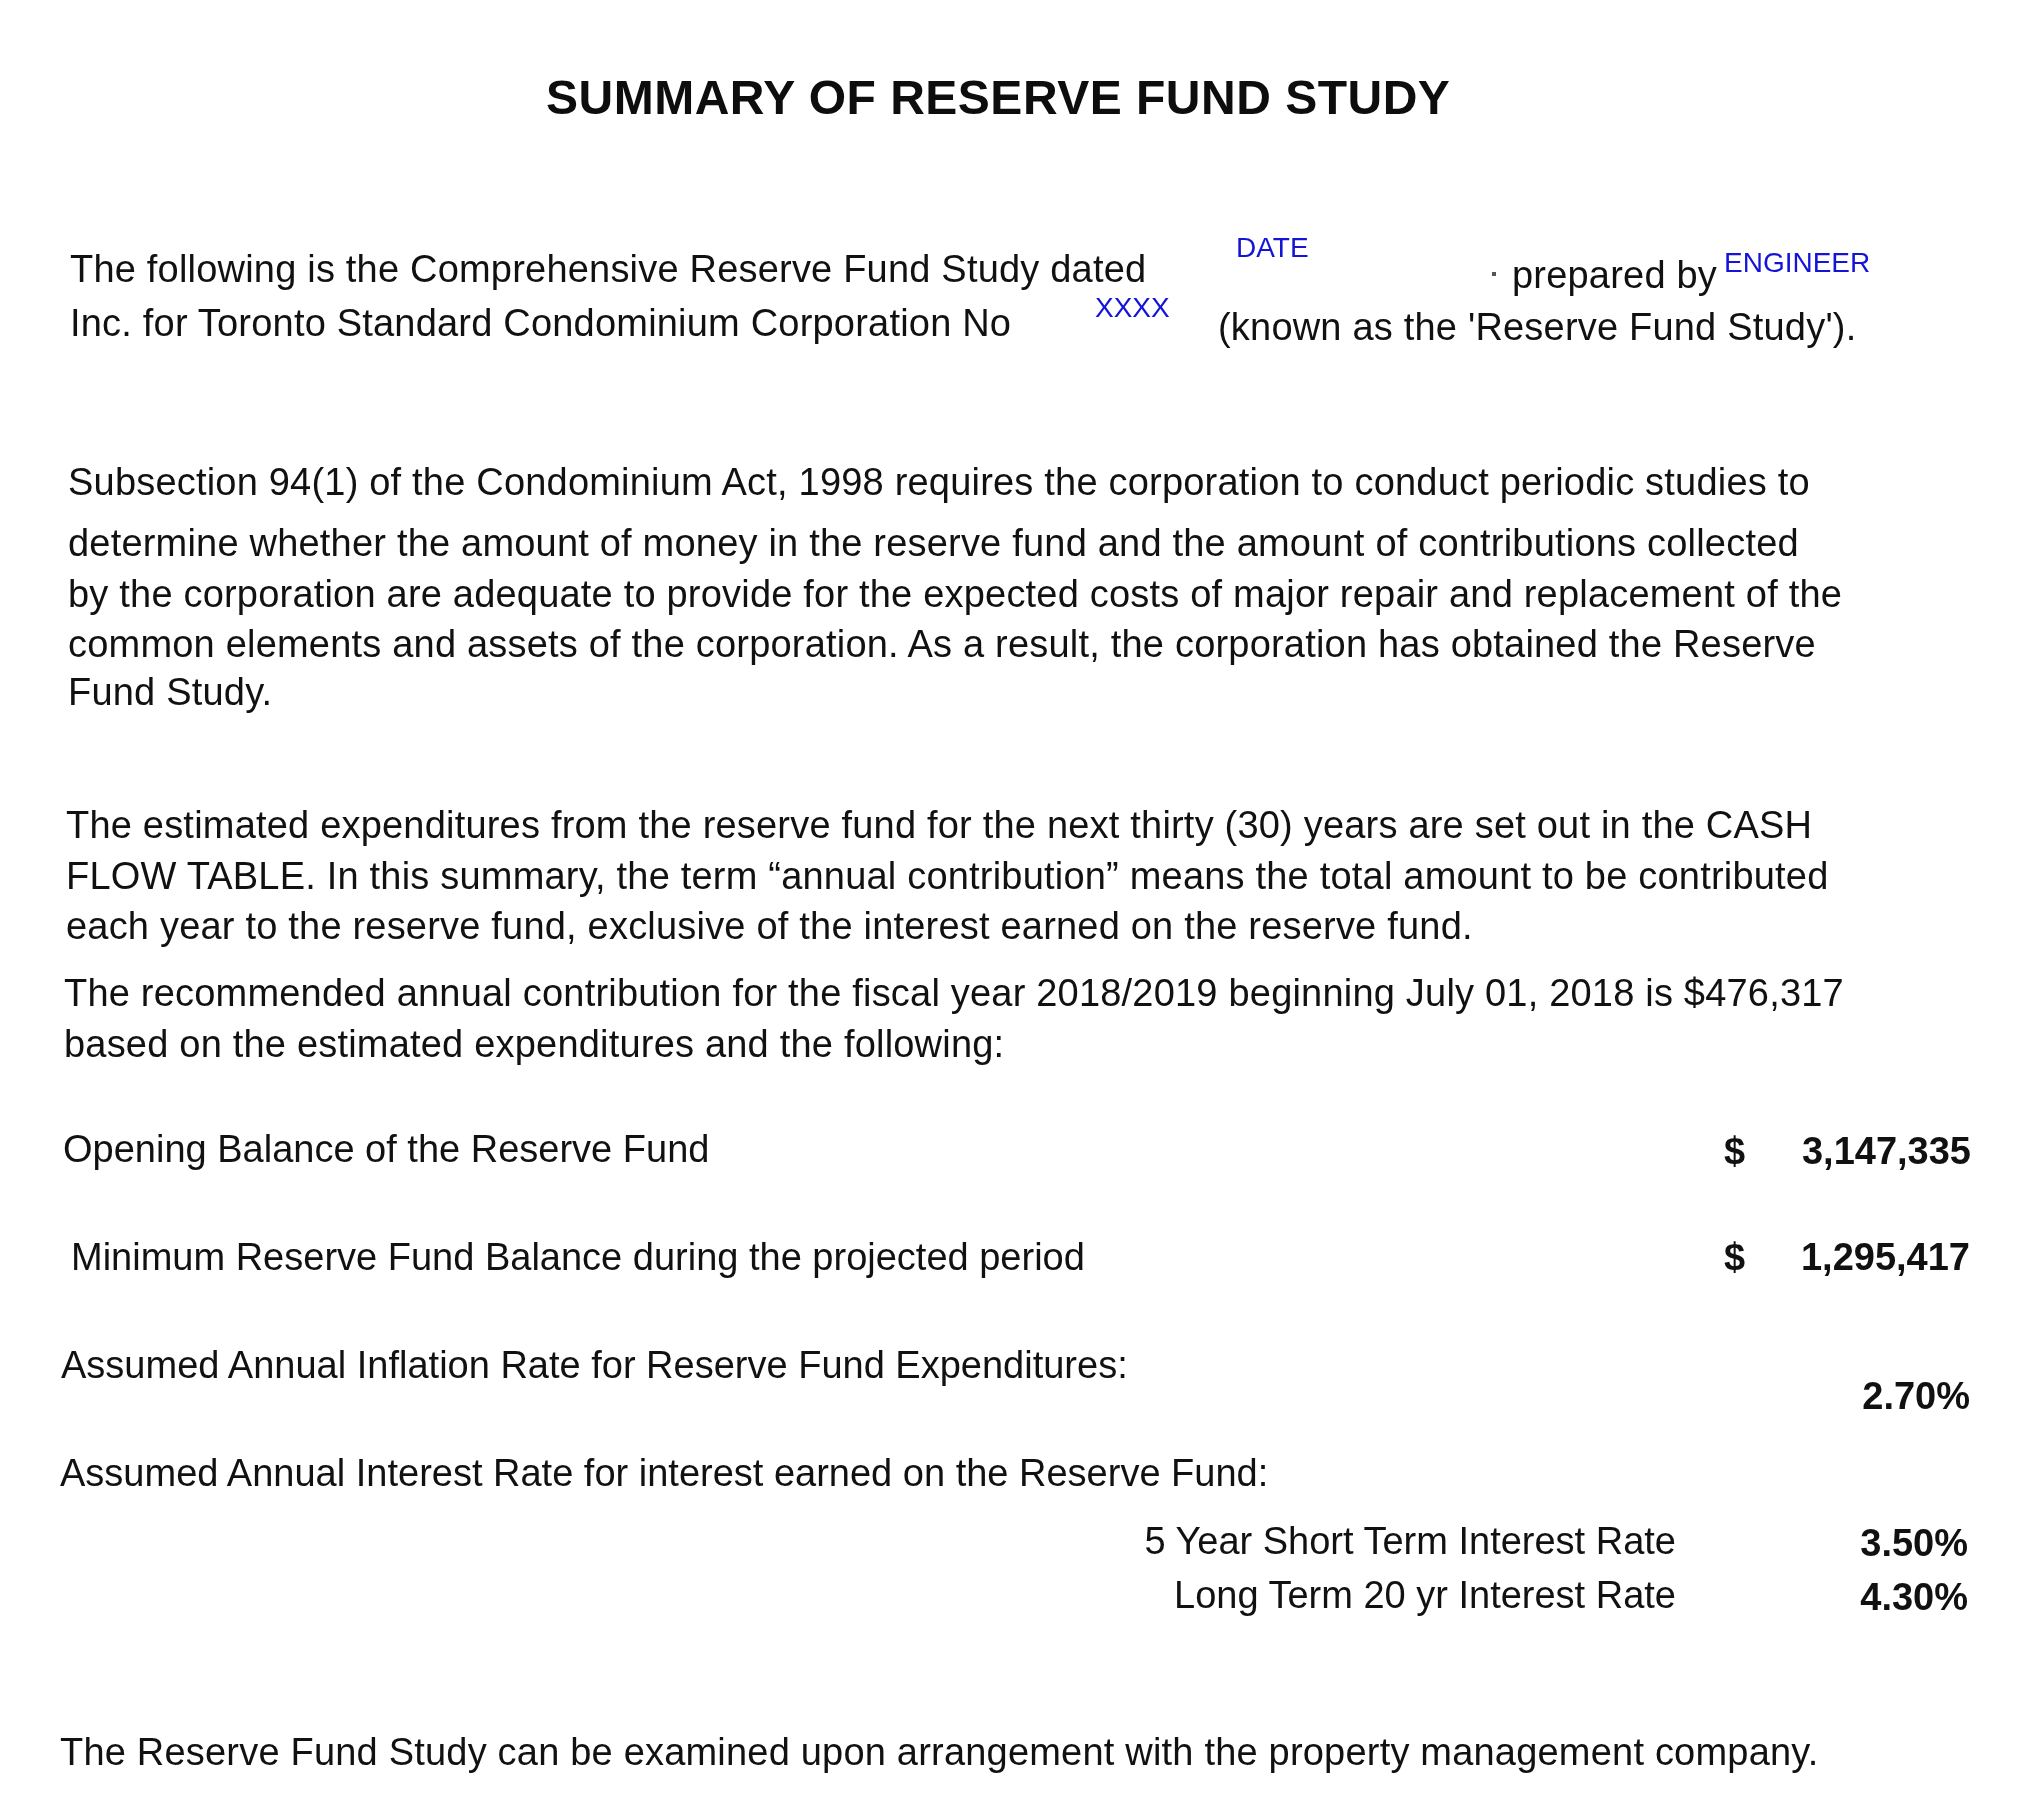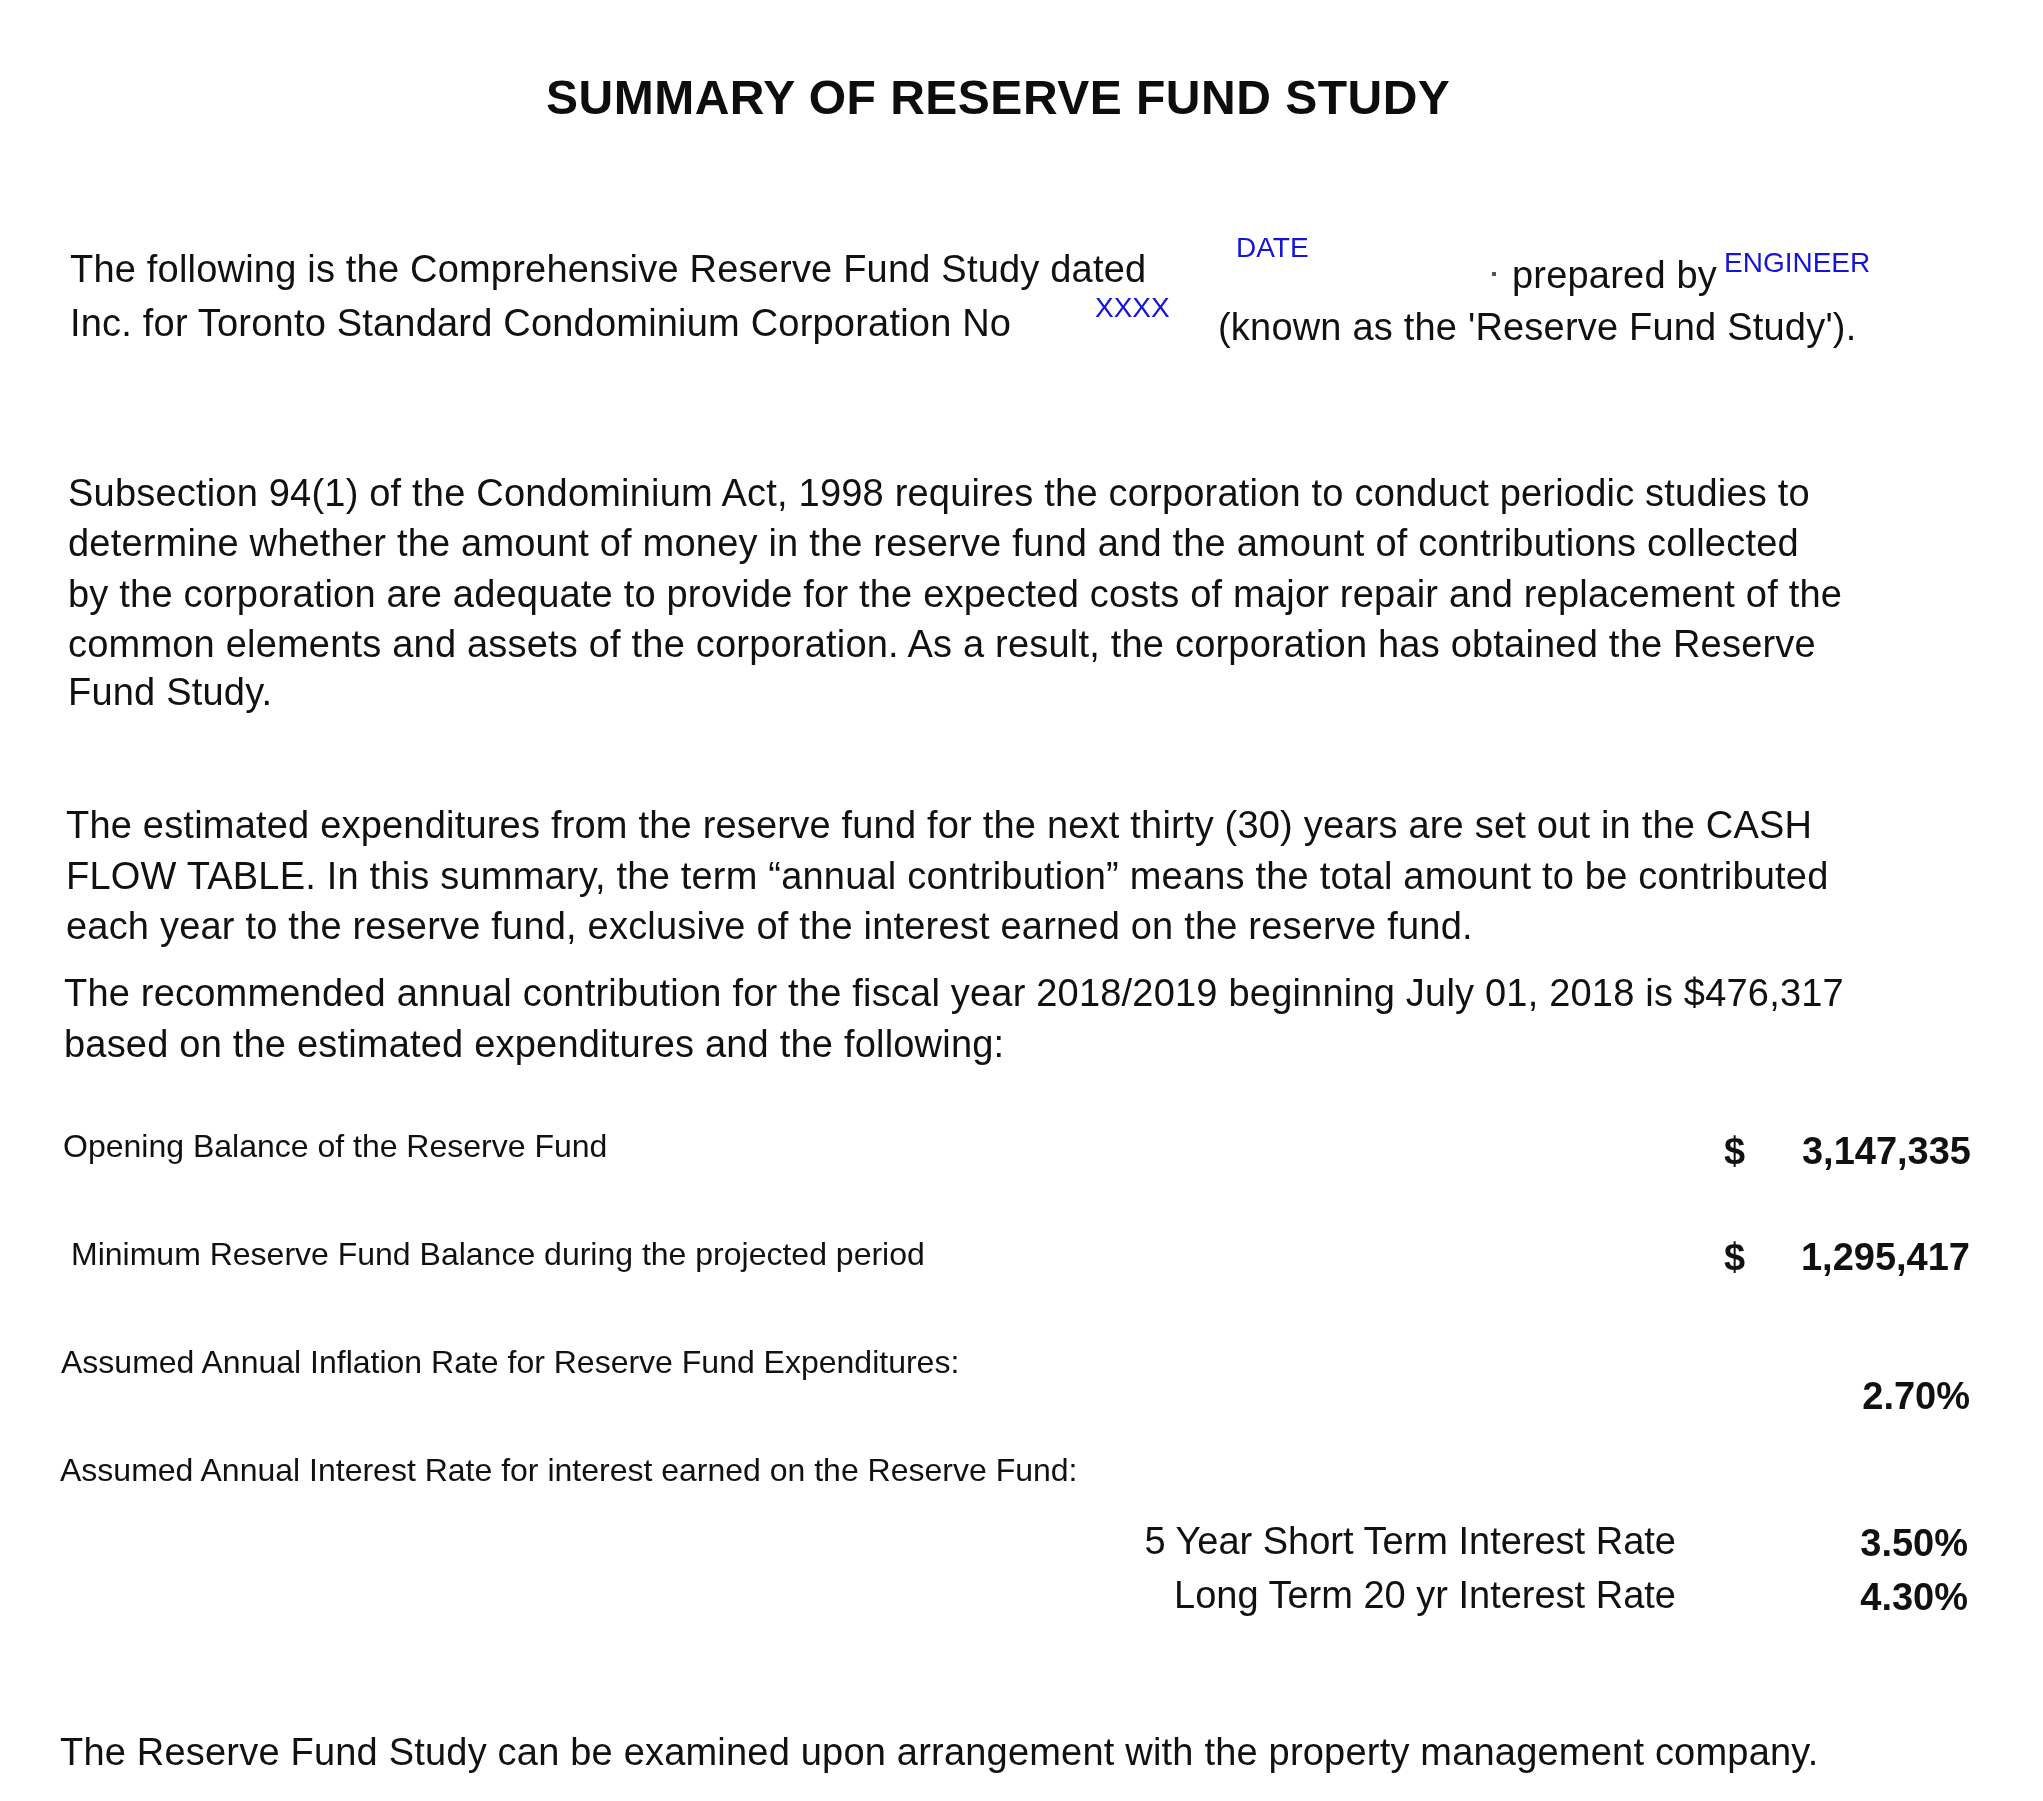--- a/index.html
+++ b/index.html
@@ -22,21 +22,21 @@
     font-size: 38px; line-height: 44px;
     letter-spacing: 0.2px;
   }
   .blue {
     color: #1414d8;
     font-size: 28px;
   }
   .date-field { position: absolute; left: 1236px; top: 232px; }
   .engineer-field { position: absolute; left: 1724px; top: 249px; }
   .xxxx-field { position: absolute; left: 1095px; top: 295px; }
-  .row-label { font-size: 32px; }
+  .row-label { font-size: 38px; }
   .value {
     font-size: 38px; font-weight: bold; text-align: right;
   }
   .dollar { font-size: 38px; font-weight: bold; }
   .sub-label { font-size: 38px; text-align: right; }
 </style>
 </head>
 <body>
 
 <div>
@@ -49,21 +49,21 @@
     <div class="abs" style="left:1492px; top:272px; width:3.9px; height:3.9px; background:#555;"></div>
     <div class="abs line" style="left:1512px; top:253px;">prepared by</div>
     <div class="engineer-field abs blue" style="top:247px;">ENGINEER</div>
 
     <div class="abs line" style="left:70px; top:301px;">Inc. for Toronto Standard Condominium Corporation No</div>
     <div class="xxxx-field abs blue" style="top:292px;">XXXX</div>
     <div class="abs line" style="left:1218px; top:305px;">(known as the 'Reserve Fund Study').</div>
   </div>
 
   <div>
-    <div class="abs line" style="left:68px; top:471px;text-align:center;">Subsection 94(1) of the Condominium Act, 1998 requires the corporation to conduct periodic studies to</div>
+    <div class="abs line" style="left:68px; top:460px;text-align:center;">Subsection 94(1) of the Condominium Act, 1998 requires the corporation to conduct periodic studies to</div>
     <div class="abs line" style="left:68px; top:521px;">determine whether the amount of money in the reserve fund and the amount of contributions collected</div>
     <div class="abs line" style="left:68px; top:572px;">by the corporation are adequate to provide for the expected costs of major repair and replacement of the</div>
     <div class="abs line" style="left:68px; top:622px;">common elements and assets of the corporation.  As a result, the corporation has obtained the Reserve</div>
     <div class="abs line" style="left:68px; top:670px;">Fund Study.</div>
   </div>
 
   <div>
     <div class="abs line" style="left:66px; top:803px;">The estimated expenditures from the reserve fund for the next thirty (30) years are set out in the CASH</div>
     <div class="abs line" style="left:66px; top:854px;">FLOW TABLE. In this summary, the term “annual contribution” means the total amount to be contributed</div>
     <div class="abs line" style="left:66px; top:904px;">each year to the reserve fund, exclusive of the interest earned on the reserve fund.</div>

